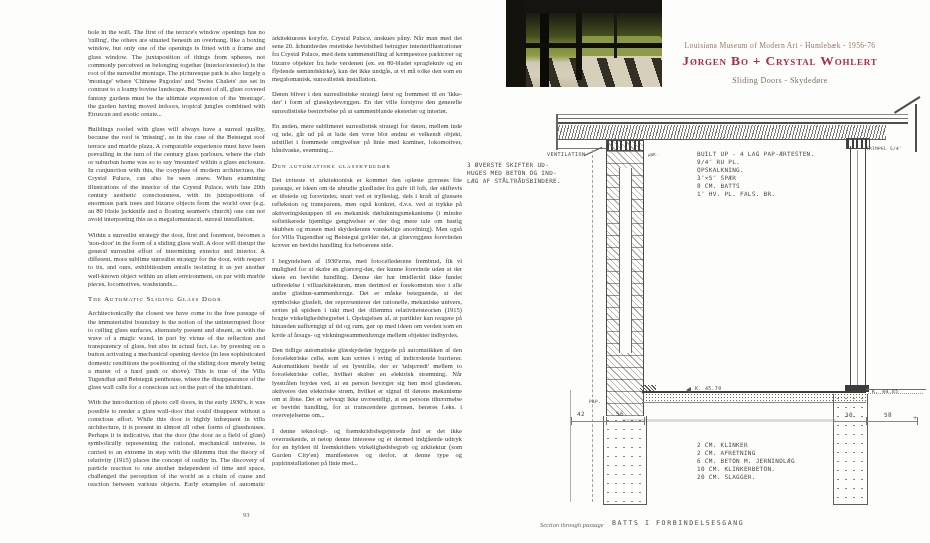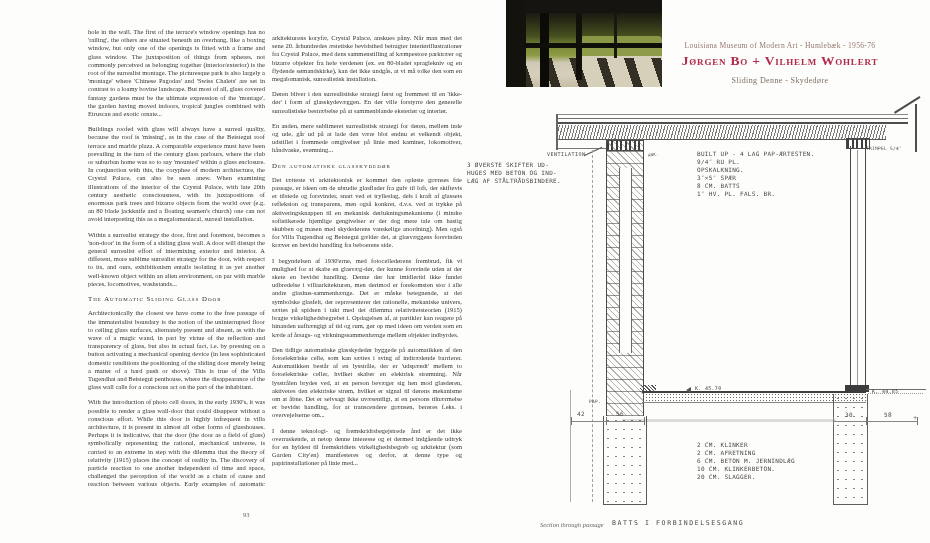--- a/index.html
+++ b/index.html
@@ -119,22 +119,22 @@
       <div style="left:74px;top:56px;width:82px;height:31px;background:#d6cfba;"></div>
       <div style="left:18px;top:58px;width:138px;height:29px;background:repeating-linear-gradient(72deg,rgba(22,19,11,.85) 0 9px,rgba(214,207,186,0) 9px 26px);"></div>
       <div style="left:34px;top:0;width:9px;height:87px;background:#0d0b07;"></div>
       <div style="left:70px;top:4px;width:6px;height:76px;background:#12100a;"></div>
       <div style="left:108px;top:0;width:3px;height:58px;background:#1a170f;"></div>
       <div style="left:18px;top:43px;width:138px;height:5px;background:#0f0e09;"></div>
       <div style="left:18px;top:0;width:138px;height:13px;background:#161410;"></div>
     </div>
 
     <div class="museum-line">Louisiana Museum of Modern Art - Humlebæk - 1956-76</div>
-    <div class="architects">Jørgen Bo + Vilhelm Wohlert</div>
-    <div class="subtitle">Sliding Denne - Skydedøre</div>
+    <div class="architects">Jørgen Bo + Crystal Wohlert</div>
+    <div class="subtitle">Sliding Doors - Skydedøre</div>
 
     <div>
 
       <div class="abs" style="left:556px;top:114px;width:352px;border-top:1px solid #8a8a8a;"></div>
       <div class="abs" style="left:556px;top:118px;width:352px;border-top:1px solid #6f6f6f;"></div>
       <div class="ln" style="left:556px;top:122px;width:352px;height:2px;"></div>
       <div class="abs hatch-roof" style="left:556px;top:125px;width:330px;height:14px;"></div>
       <div class="ln" style="left:556px;top:114px;width:2px;height:36px;background:#666;"></div>
       <div class="abs" style="left:558px;top:148px;width:48px;border-top:1px solid #777;"></div>
       <div class="abs dentils" style="left:606px;top:140px;width:36px;height:9px;"></div>

